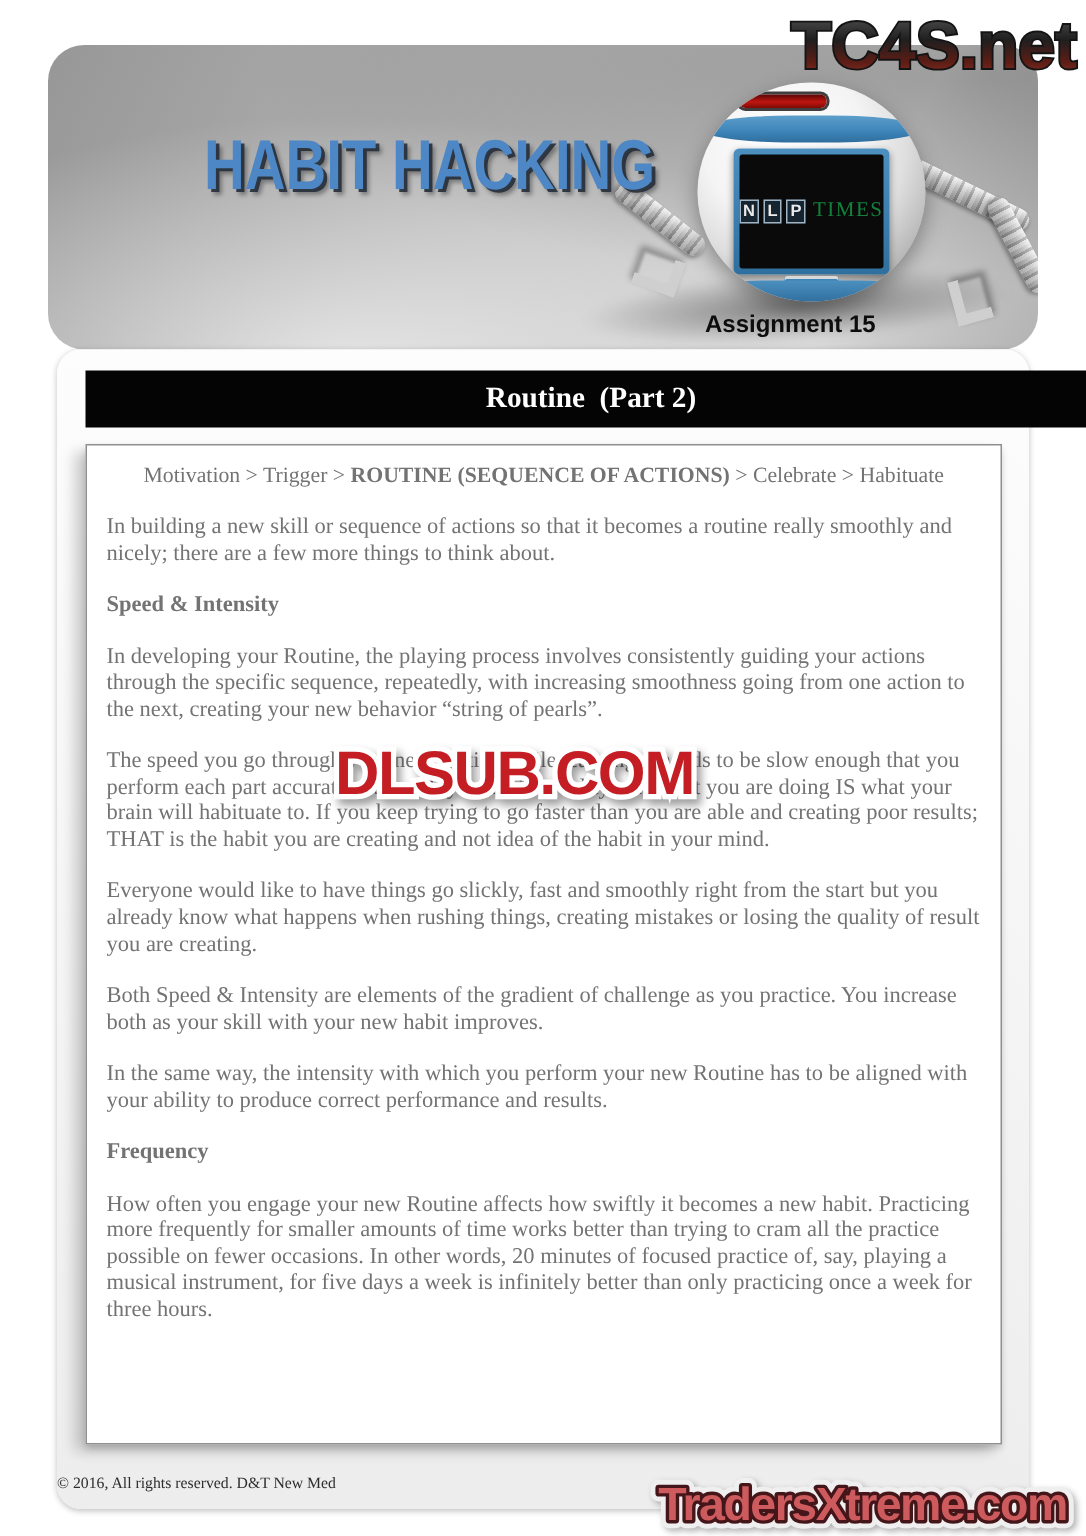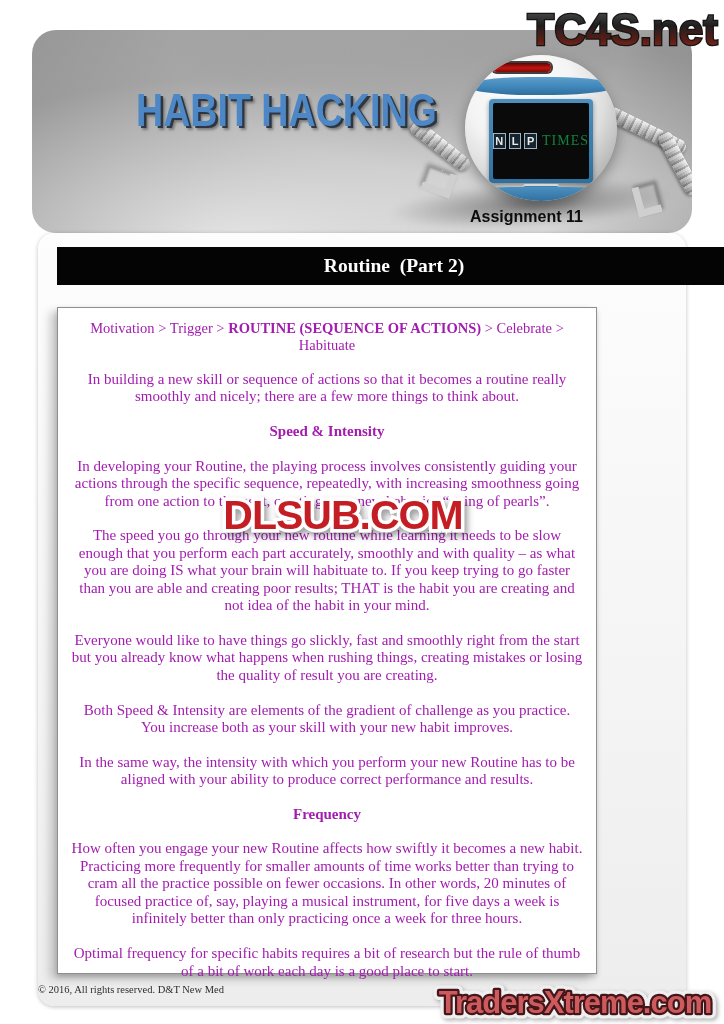--- a/index.html
+++ b/index.html
@@ -107,29 +107,29 @@
     background: linear-gradient(180deg, #fdfdfd 0%, #f3f3f3 65%, #ededed 100%);
     box-shadow: 0 1px 4px rgba(0,0,0,0.25);
   }
   .title-bar {
     position: absolute; left: 19px; top: 14px; width: 674px; height: 38px;
     background: #040404; color: #ffffff;
     display: flex; align-items: center; justify-content: center;
     font-weight: bold; font-size: 19.5px; white-space: pre;
   }
   .text-box {
-    position: absolute; left: 19px; top: 74px; width: 540px; height: 667px;
+    position: absolute; left: 19px; top: 63px; width: 611px; height: 667px;
     background: #ffffff; border: 1px solid #8f8f8f;
     box-shadow: -7px 5px 9px rgba(0,0,0,0.20), 0 3px 5px rgba(0,0,0,0.18);
     padding: 12px 13px 0 13px;
-    font-size: 15px; line-height: 1.17; color: #a21caf;
+    font-size: 15px; line-height: 1.17; color: #737373;
   }
   .breadcrumb { text-align: center; font-size: 14.5px; margin-bottom: 17px; }
   .breadcrumb b { font-weight: bold; }
-  .text-box p, .text-box h3 { margin: 0 0 17px 0; font-size: 15px; text-align: center; }
+  .text-box p, .text-box h3 { margin: 0 0 17px 0; font-size: 15px; }
   .text-box h3 { font-weight: bold; }
   .footer {
     position: absolute; left: 0; bottom: 11px; width: 100%;
     text-align: left; font-size: 10.5px; color: #2d2d2d;
   }
 
   
   .wm { position: absolute; z-index: 60; pointer-events: none; }
   .wm-top { right: 0px; top: 0px; }
   .wm-mid { left: 212px; top: 484px; filter: drop-shadow(3px 4px 3px rgba(0,0,0,0.38)); }
@@ -155,39 +155,38 @@
           <span class="nlp-letter">L</span>
           <span class="nlp-letter">P</span>
           <span class="nlp-times">TIMES</span>
         </div>
       </div>
       <div class="chin-notch"></div>
       <div class="band-bottom"></div>
     </div>
   </div>
   <div class="banner-title">HABIT HACKING</div>
-  <div class="assignment">Assignment 11</div>
+  <div class="assignment">Assignment 15</div>
 </div>
 
 <div class="panel">
   <div class="title-bar">Routine  (Part 2)</div>
 
   <div class="text-box">
     <div class="breadcrumb"><span>Motivation &gt; Trigger &gt; </span><b>ROUTINE (SEQUENCE OF ACTIONS)</b><span> &gt; Celebrate &gt; Habituate</span></div>
 
     <p>In building a new skill or sequence of actions so that it becomes a routine really smoothly and nicely; there are a few more things to think about.</p>
     <h3>Speed &amp; Intensity</h3>
     <p>In developing your Routine, the playing process involves consistently guiding your actions through the specific sequence, repeatedly, with increasing smoothness going from one action to the next, creating your new behavior “string of pearls”.</p>
     <p>The speed you go through your new routine while learning it needs to be slow enough that you perform each part accurately, smoothly and with quality – as what you are doing IS what your brain will habituate to. If you keep trying to go faster than you are able and creating poor results; THAT is the habit you are creating and not idea of the habit in your mind.</p>
     <p>Everyone would like to have things go slickly, fast and smoothly right from the start but you already know what happens when rushing things, creating mistakes or losing the quality of result you are creating.</p>
     <p>Both Speed &amp; Intensity are elements of the gradient of challenge as you practice. You increase both as your skill with your new habit improves.</p>
     <p>In the same way, the intensity with which you perform your new Routine has to be aligned with your ability to produce correct performance and results.</p>
     <h3>Frequency</h3>
     <p>How often you engage your new Routine affects how swiftly it becomes a new habit. Practicing more frequently for smaller amounts of time works better than trying to cram all the practice possible on fewer occasions. In other words, 20 minutes of focused practice of, say, playing a musical instrument, for five days a week is infinitely better than only practicing once a week for three hours.</p>
-    <p>Optimal frequency for specific habits requires a bit of research but the rule of thumb of a bit of work each day is a good place to start.</p>
   </div>
 
   <div class="footer">© 2016, All rights reserved. D&amp;T New Med</div>
 </div>
 
 <svg class="wm wm-top" width="238" height="58" viewBox="0 0 238 58">
   <defs>
     <linearGradient id="tcg" x1="0" y1="0" x2="0" y2="1">
       <stop offset="0" stop-color="#5a5a5a"></stop>
       <stop offset="0.42" stop-color="#1f1f1f"></stop>

